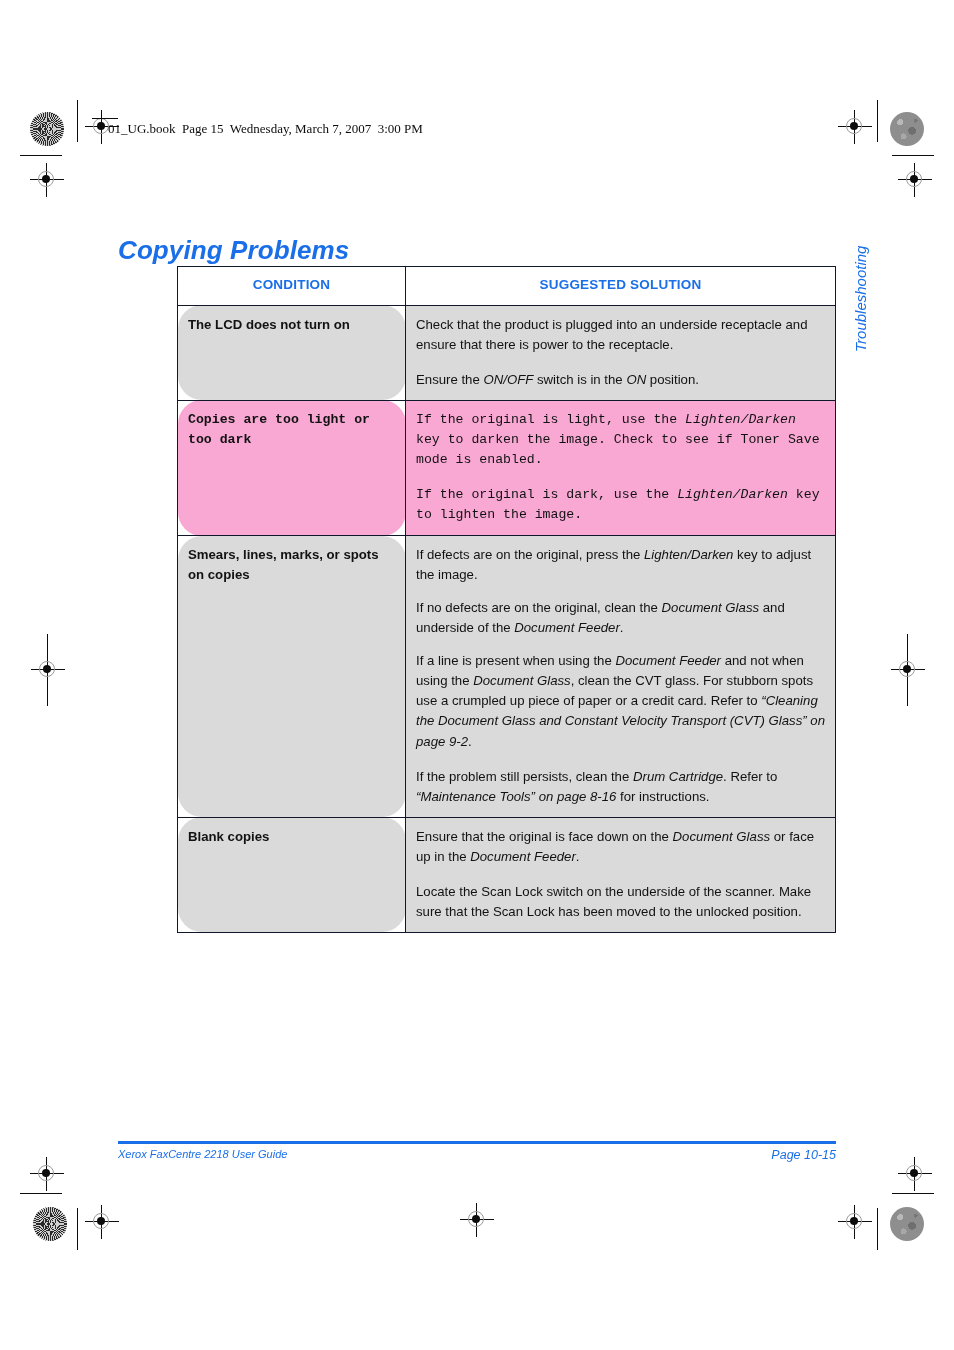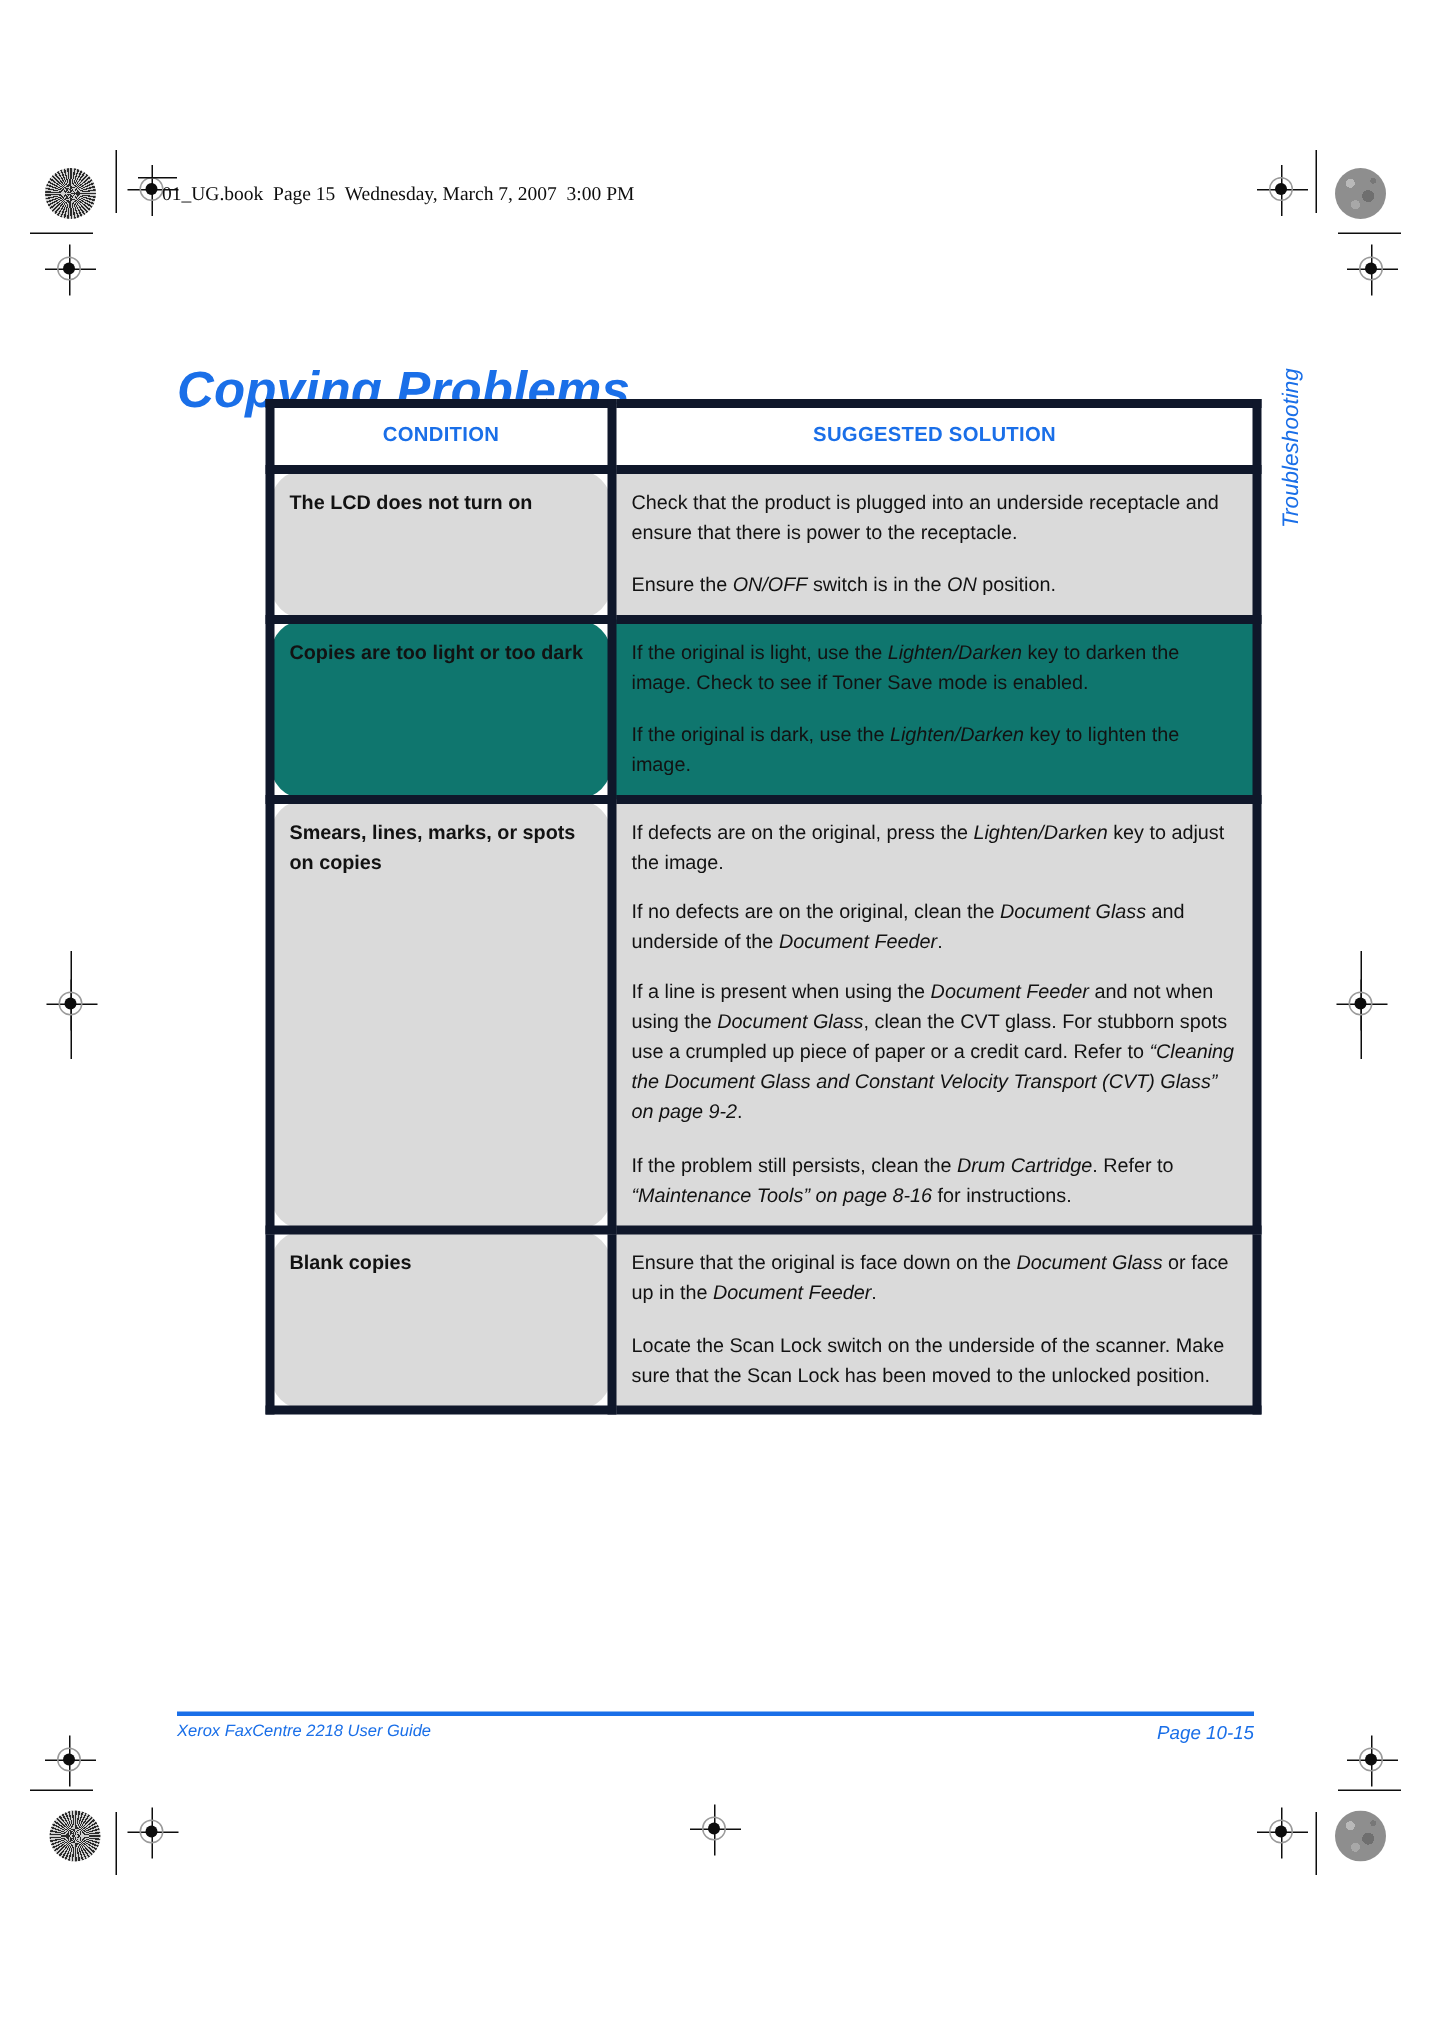--- a/index.html
+++ b/index.html
@@ -85,21 +85,21 @@
     width: 26px;
     height: 1px;
     background: #0d0d0d;
   }
 
   
   .page-title {
     position: absolute;
     left: 118px;
     top: 218px;
-    font-size: 34px;
+    font-size: 26px;
     font-weight: bold;
     font-style: italic;
     color: #1a6fe8;
     letter-spacing: 0.1px;
   }
 
   
   .side-tab {
     position: absolute;
     left: 833px;
@@ -123,21 +123,21 @@
   
   table.tbl {
     position: absolute;
     left: 177px;
     top: 266px;
     width: 658px;
     border-collapse: collapse;
     table-layout: fixed;
   }
   table.tbl td, table.tbl th {
-    border: 6px solid #0f172a;
+    border: 1px solid #0f172a;
     vertical-align: top;
     padding: 9px 10px 10px 10px;
     font-size: 13.2px;
     line-height: 1.52;
     color: #121212;
   }
   table.tbl th {
     text-align: center;
     background: #ffffff;
     color: #1a6fe8;
@@ -150,21 +150,21 @@
   col.c-sol  { width: 430px; }
 
   td.cond {
     color: #1a6fe8;
     font-weight: bold;
     font-size: 13.2px;
     line-height: 1.45;
     border-radius: 24px;
   }
   tr.shade td { background: #dadada; }
-  tr.plain td { background: #0f766e; }
+  tr.plain td { background: #f9a8d4; font-family: Liberation Mono, monospace; }
 
   .para { margin: 0 0 13px 0; }
   .para:last-child { margin-bottom: 0; margin-top: 15px; }
   .para i { font-style: italic; }
 
   
   .foot-rule {
     position: absolute;
     left: 118px;
     top: 1141px;

